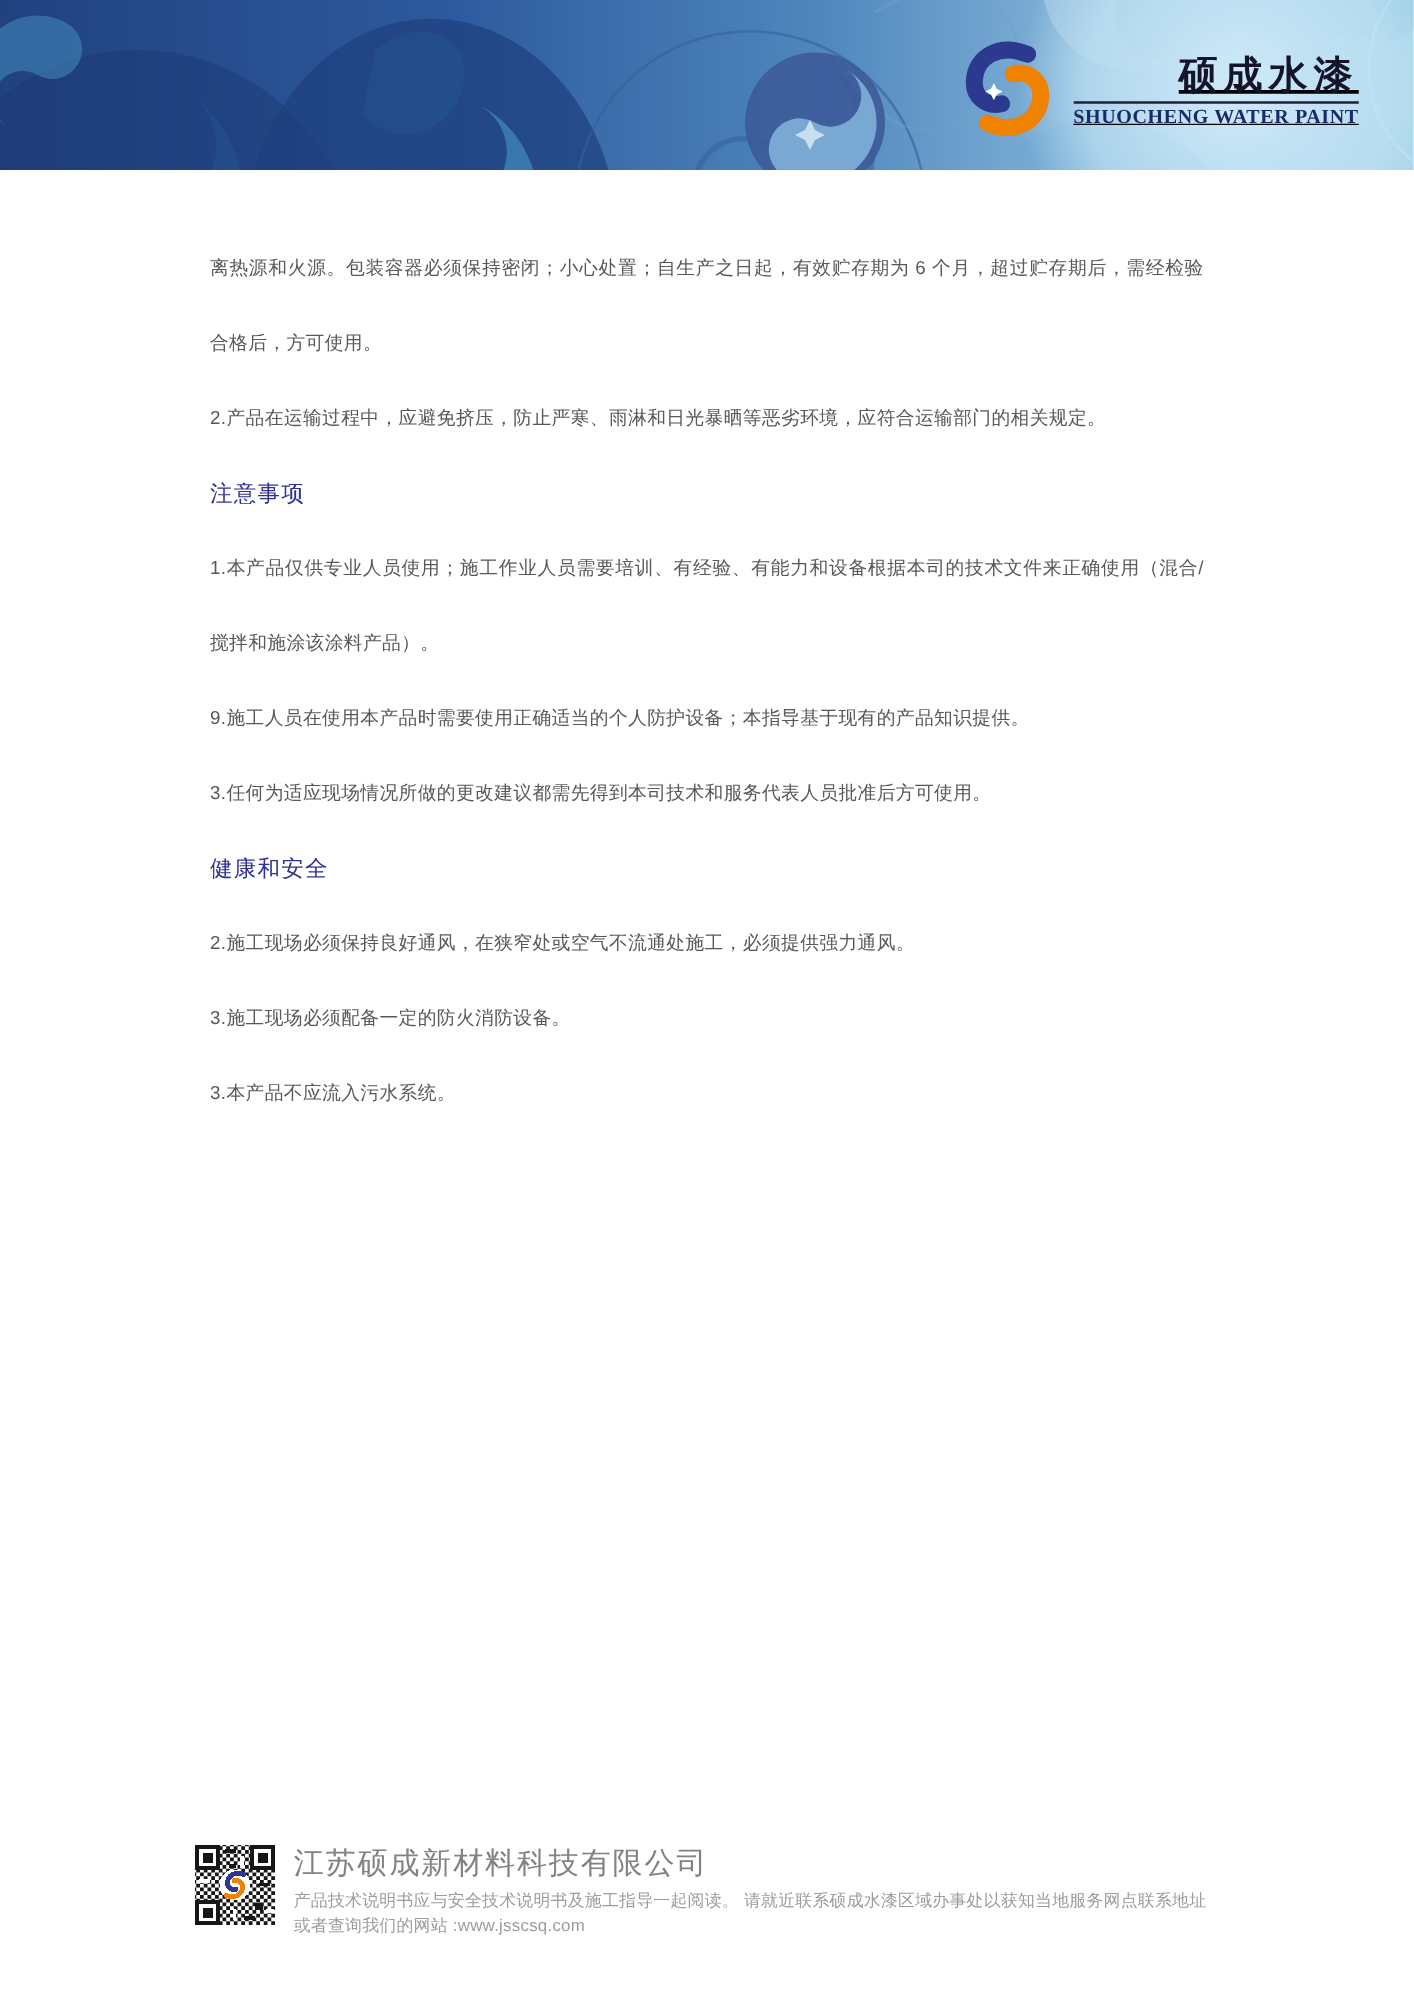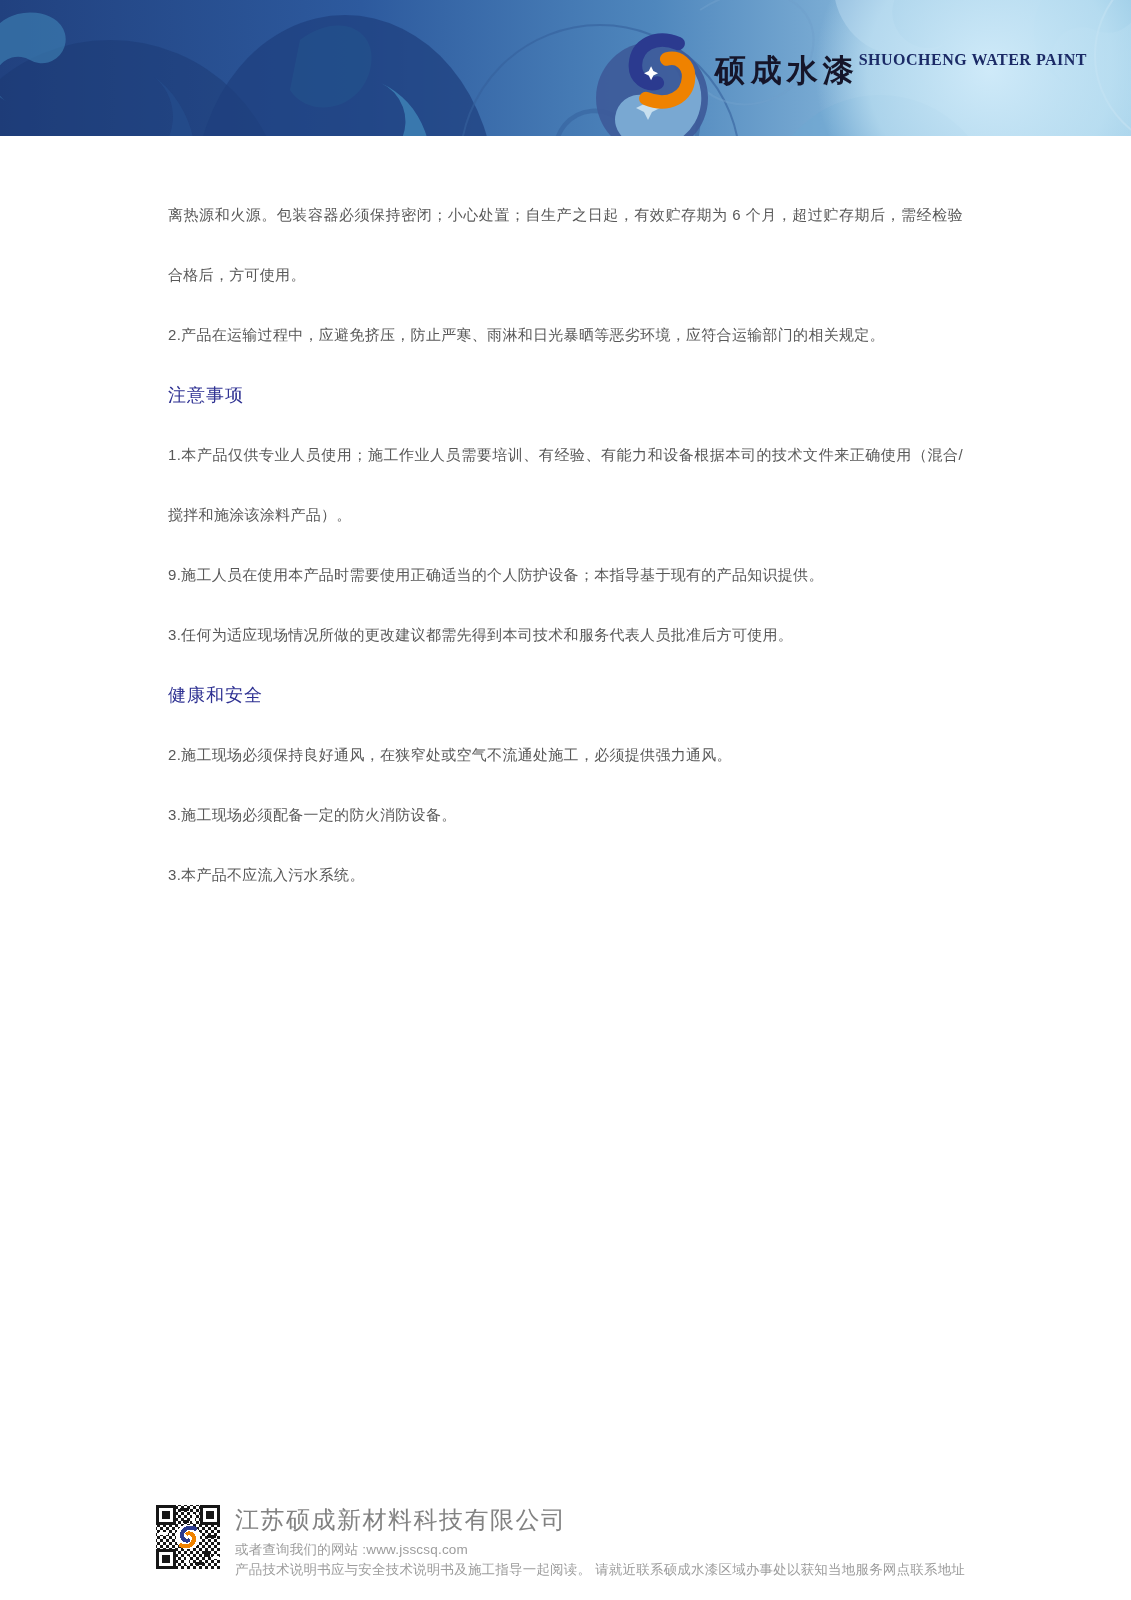--- a/index.html
+++ b/index.html
@@ -5,42 +5,42 @@
   html,body{margin:0;padding:0;background:#ffffff;}
   .page{
     position:relative;width:1131px;height:1600px;background:#ffffff;
     overflow:hidden;font-family:"Liberation Sans","DejaVu Sans",sans-serif;
   }
   
   .banner{position:absolute;top:0;left:0;width:1131px;height:136px;}
   .banner svg.art{position:absolute;top:0;left:0;display:block;}
   .brand{position:absolute;top:32px;right:44px;display:flex;align-items:center;gap:14px;}
   .brand .mark{width:78px;height:78px;flex:0 0 auto;}
-  .brand-text{display:flex;flex-direction:row;align-items:flex-start;}
+  .brand-text{display:flex;flex-direction:column;align-items:flex-end;text-decoration:underline;}
   .brand-zh{
     font-family:"Liberation Serif","DejaVu Serif",serif;font-weight:700;
     font-size:31px;letter-spacing:5px;color:#15152a;line-height:36px;white-space:nowrap;
   }
   .brand-rule{width:100%;height:2px;background:#20203a;margin:3px 0 4px 0;}
   .brand-en{
     font-family:"Liberation Serif","DejaVu Serif",serif;font-weight:700;
     font-size:16px;letter-spacing:0.5px;color:#1b2a66;line-height:14px;white-space:nowrap;
   }
   
   .content{position:absolute;top:136px;left:168px;width:795px;padding-top:49px;}
   .content p{
     margin:0;font-size:15px;line-height:60px;letter-spacing:0.3px;
     text-align:justify;color:#585858;
   }
   .content h2{
     margin:0;font-weight:500;font-size:18px;line-height:60px;
     color:#2e3192;letter-spacing:1px;
   }
   
-  .footer{position:absolute;left:154px;top:1474px;width:830px;display:flex;gap:13px;align-items:flex-start;margin-top:29px;}
+  .footer{position:absolute;left:154px;top:1474px;width:830px;display:flex;gap:13px;align-items:flex-start;}
   .qr{width:68px;height:68px;flex:0 0 auto;}
   .footer-text{padding-top:2px;}
   .company{font-size:24px;color:#828282;letter-spacing:1.5px;line-height:30px;}
   .note{margin-top:5px;font-size:13.5px;color:#9c9c9c;line-height:20px;letter-spacing:0.2px;}
 </style>
 </head>
 <body>
 
 <div class="page">
 
@@ -156,19 +156,19 @@
         <rect x="4" y="26" width="4" height="4" fill="#161616"></rect>
       </g>
 
       <circle cx="17" cy="17" r="6.2" fill="#ffffff"></circle>
       <path d="M20.5 12.8 C 17 11.4 14.2 13.2 14 16 C 13.9 18 15.6 19.2 17.3 18.7" fill="none" stroke="#2b3a8f" stroke-width="2" stroke-linecap="round"></path>
       <path d="M13.5 21.2 C 17 22.6 19.8 20.8 20 18 C 20.1 16 18.4 14.8 16.7 15.3" fill="none" stroke="#ef8200" stroke-width="2" stroke-linecap="round"></path>
     </svg>
     <div class="footer-text">
       <div class="company">江苏硕成新材料科技有限公司</div>
       <div class="note">
+        <div>产品技术说明书应与安全技术说明书及施工指导一起阅读。 请就近联系硕成水漆区域办事处以获知当地服务网点联系地址</div>
         <div>或者查询我们的网站 :www.jsscsq.com</div>
-        <div>产品技术说明书应与安全技术说明书及施工指导一起阅读。 请就近联系硕成水漆区域办事处以获知当地服务网点联系地址</div>
       </div>
     </div>
   </footer>
 
 </div>
 
 </body></html>

